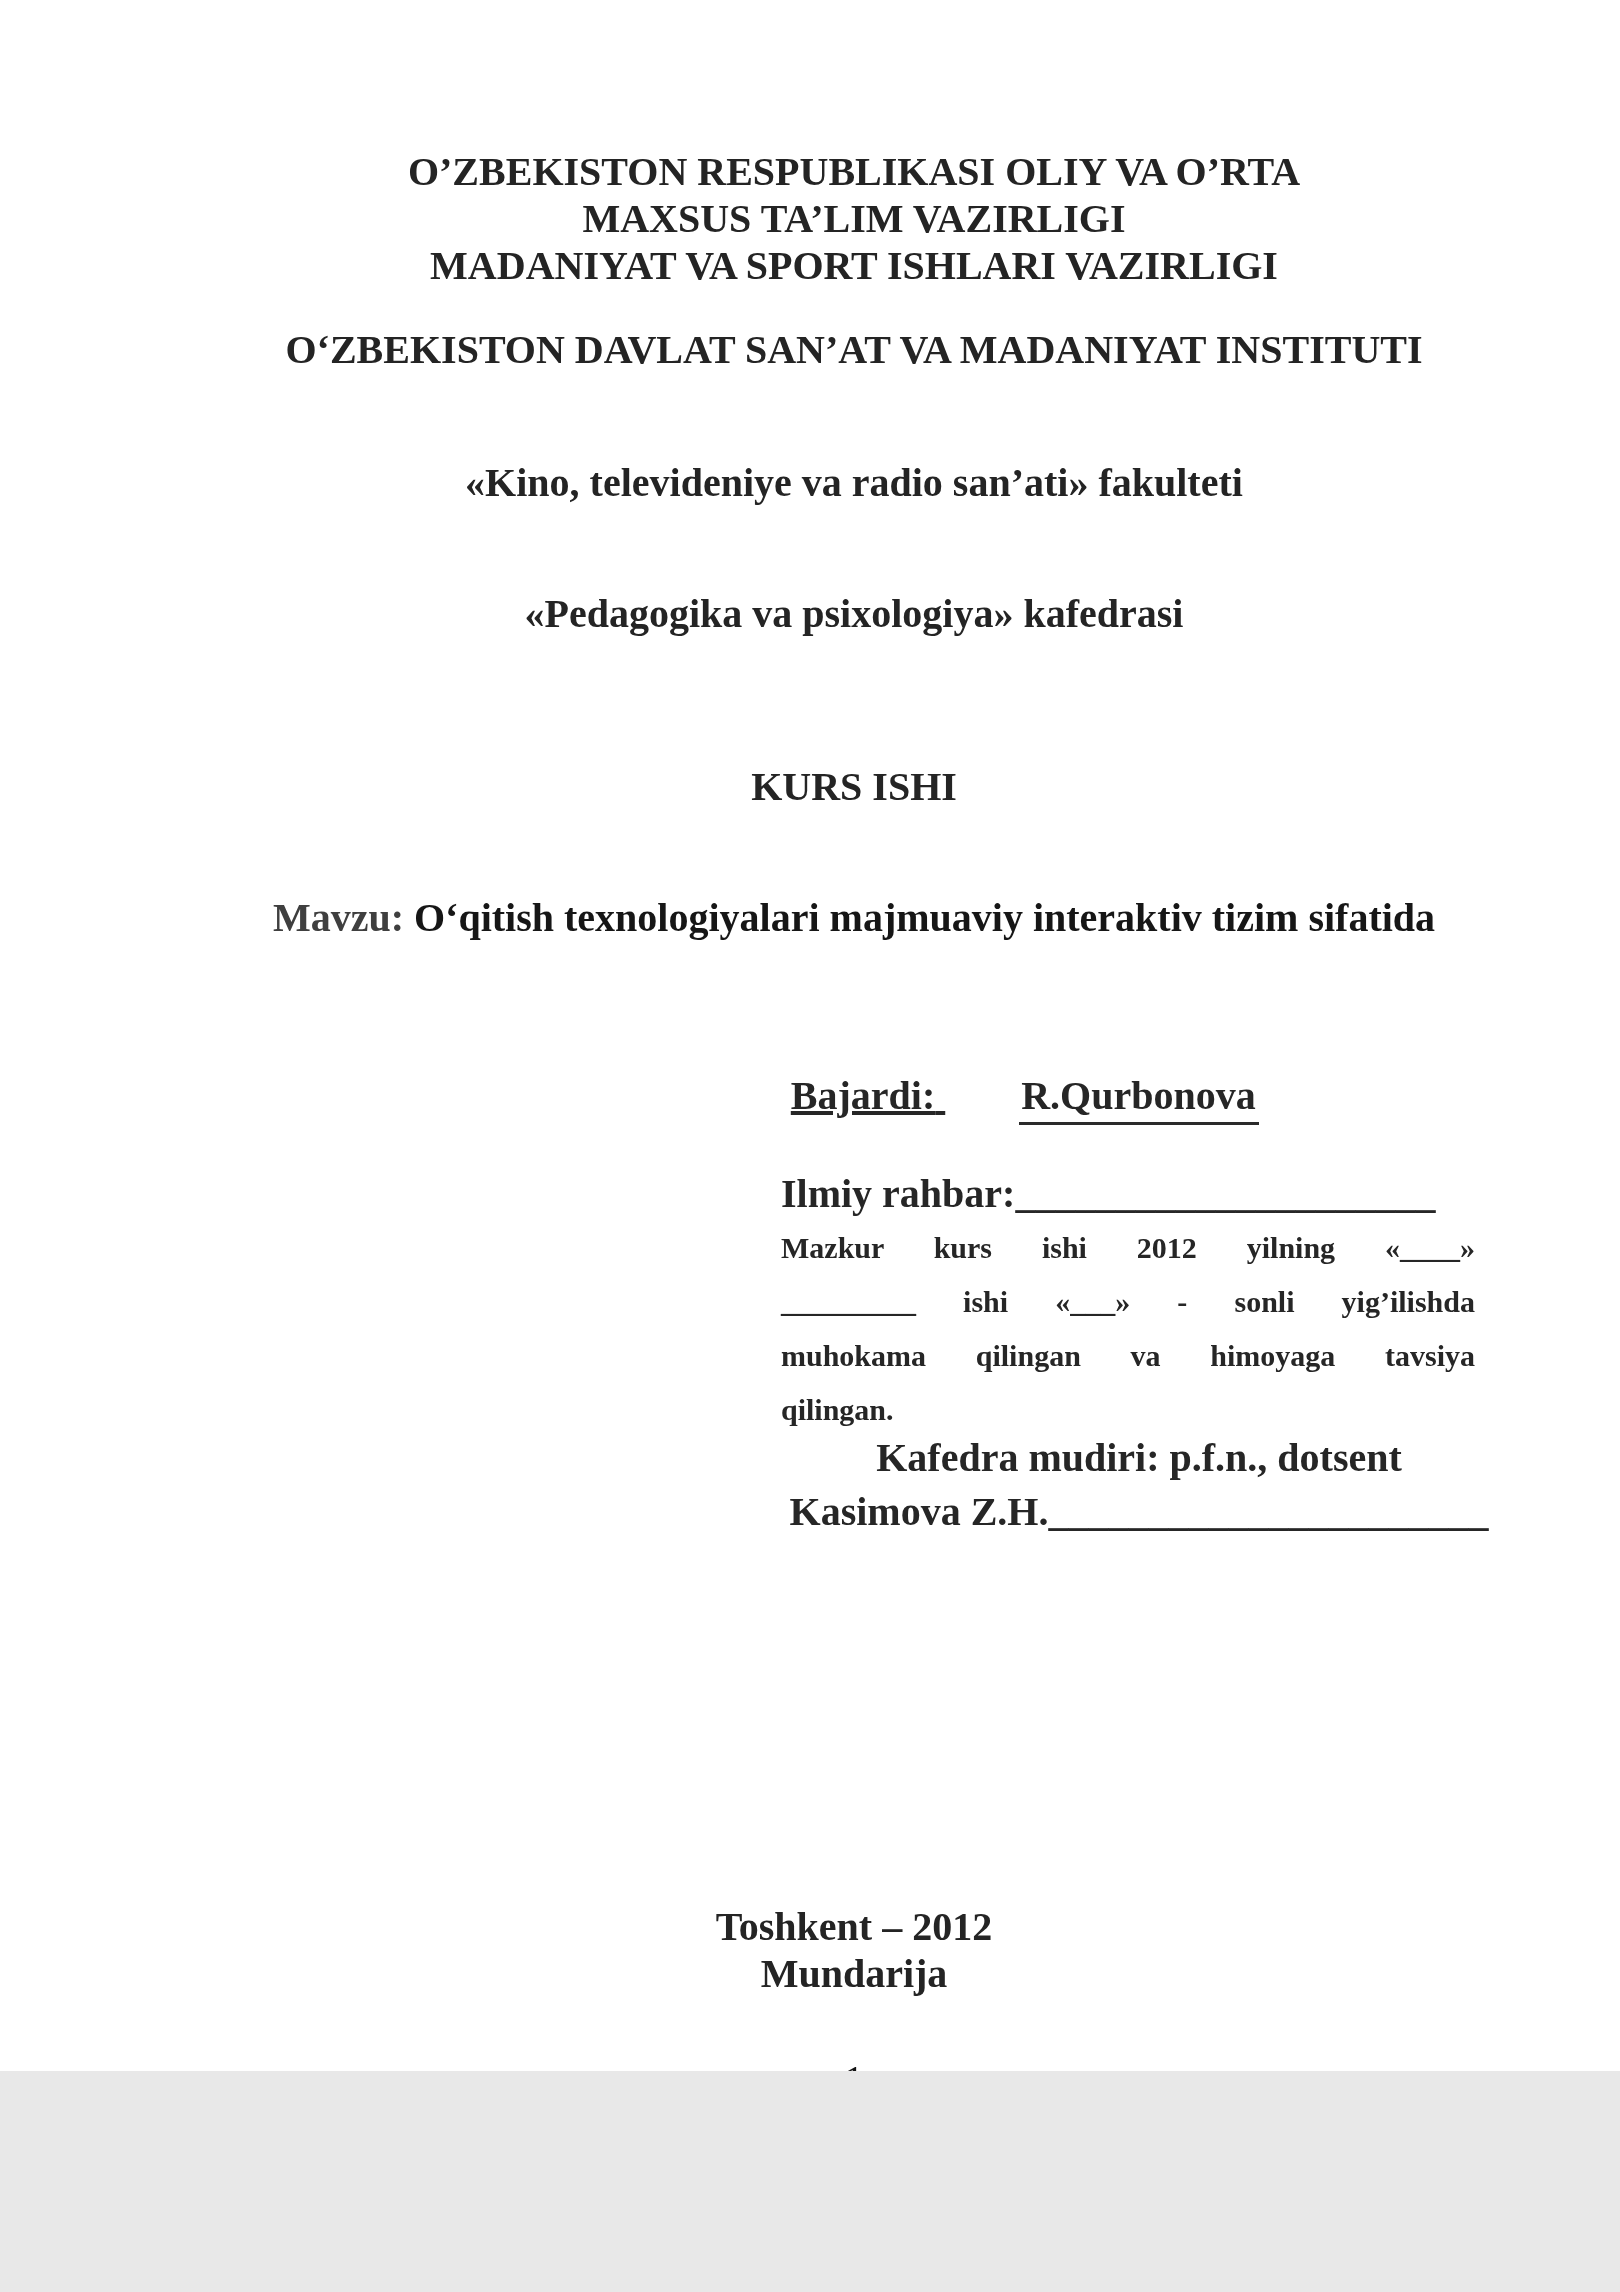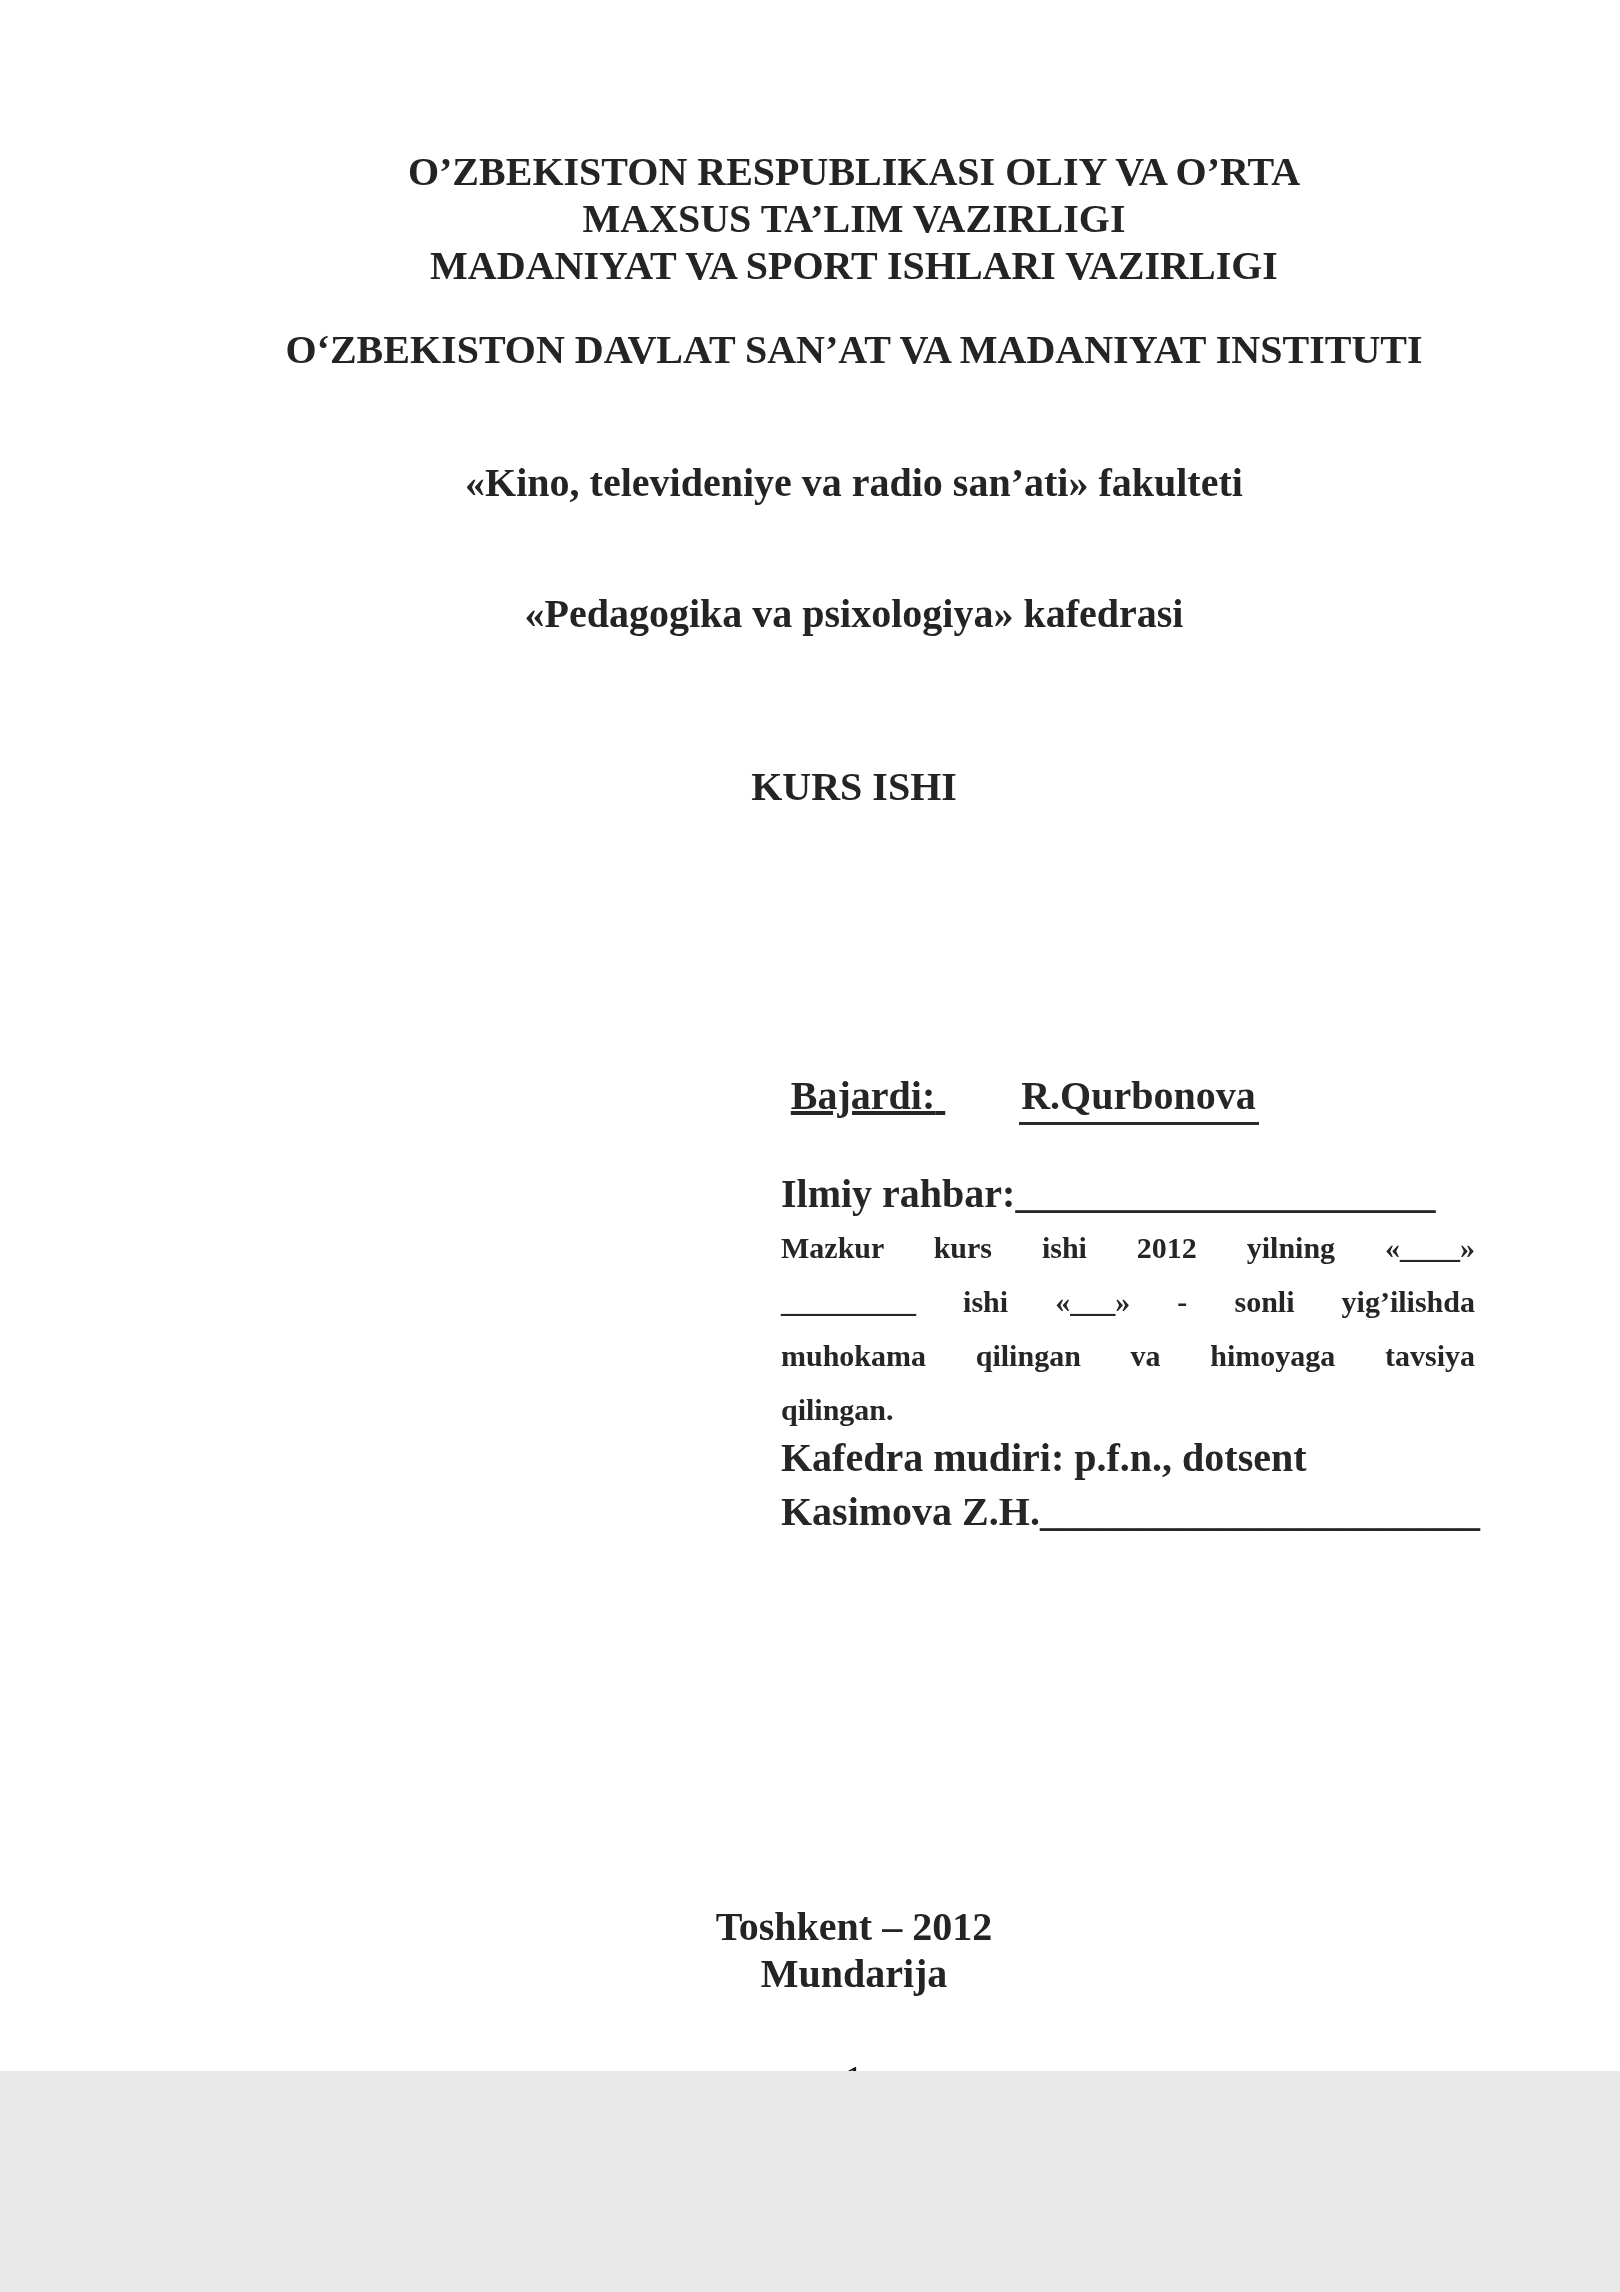--- a/index.html
+++ b/index.html
@@ -69,20 +69,21 @@
     text-align-last: justify;
   }
   .approval-block .lastline {
     text-align: left;
     text-align-last: left;
   }
   .kafedra-block {
     top: 1431px;
     line-height: 54px;
     width: 716px;
+    text-align: center;
   }
   .kafedra-block .kline { white-space: nowrap; }
   .bottom-block { top: 1903px; }
   .page-number {
     top: 2056px;
     font-weight: normal;
     font-size: 38px;
     color: #111111;
   }
 </style>
@@ -98,20 +99,24 @@
   </div>
 
   <div class="center-line institute-line">O‘ZBEKISTON DAVLAT SAN’AT VA MADANIYAT INSTITUTI</div>
 
   <div class="center-line faculty-line">«Kino, televideniye va radio san’ati» fakulteti</div>
 
   <div class="center-line department-line">«Pedagogika va psixologiya» kafedrasi</div>
 
   <div class="center-line worktype-line">KURS ISHI</div>
 
+  <div class="center-line topic-line">
+    <span class="topic-label">Mavzu:</span>
+    <span class="topic-title">O‘qitish texnologiyalari majmuaviy interaktiv tizim sifatida</span>
+  </div>
 
   <div class="right-col bajardi-row">
     <span class="bajardi-label">Bajardi:</span>
     <span class="performer-name">R.Qurbonova</span>
   </div>
 
   <div class="right-col advisor-line">Ilmiy rahbar:_____________________</div>
 
   <div class="right-col approval-block">
     <div class="jline">Mazkur kurs ishi 2012 yilning «____»</div>

